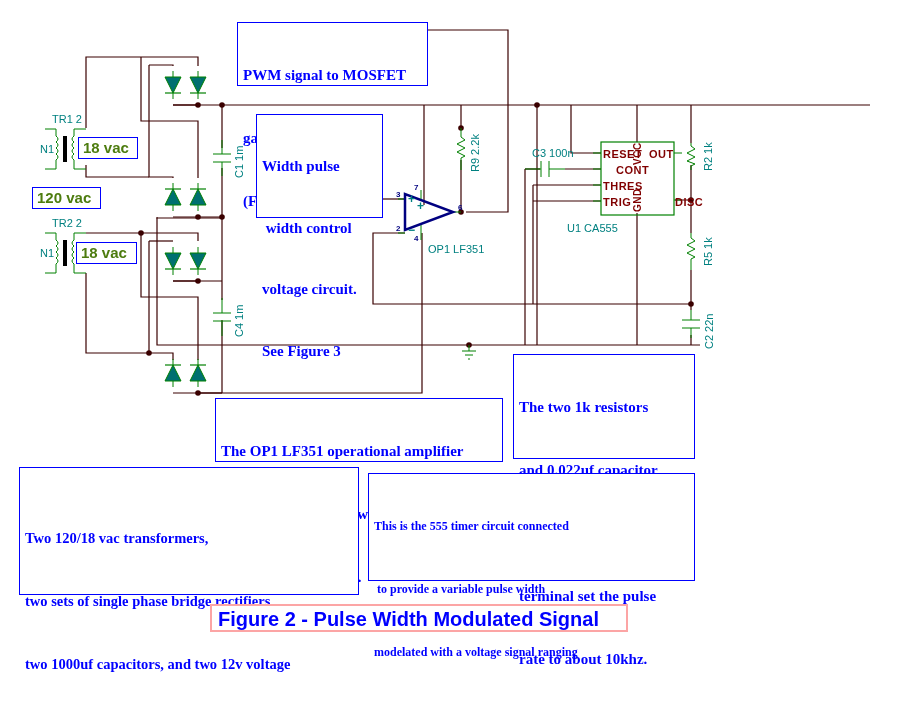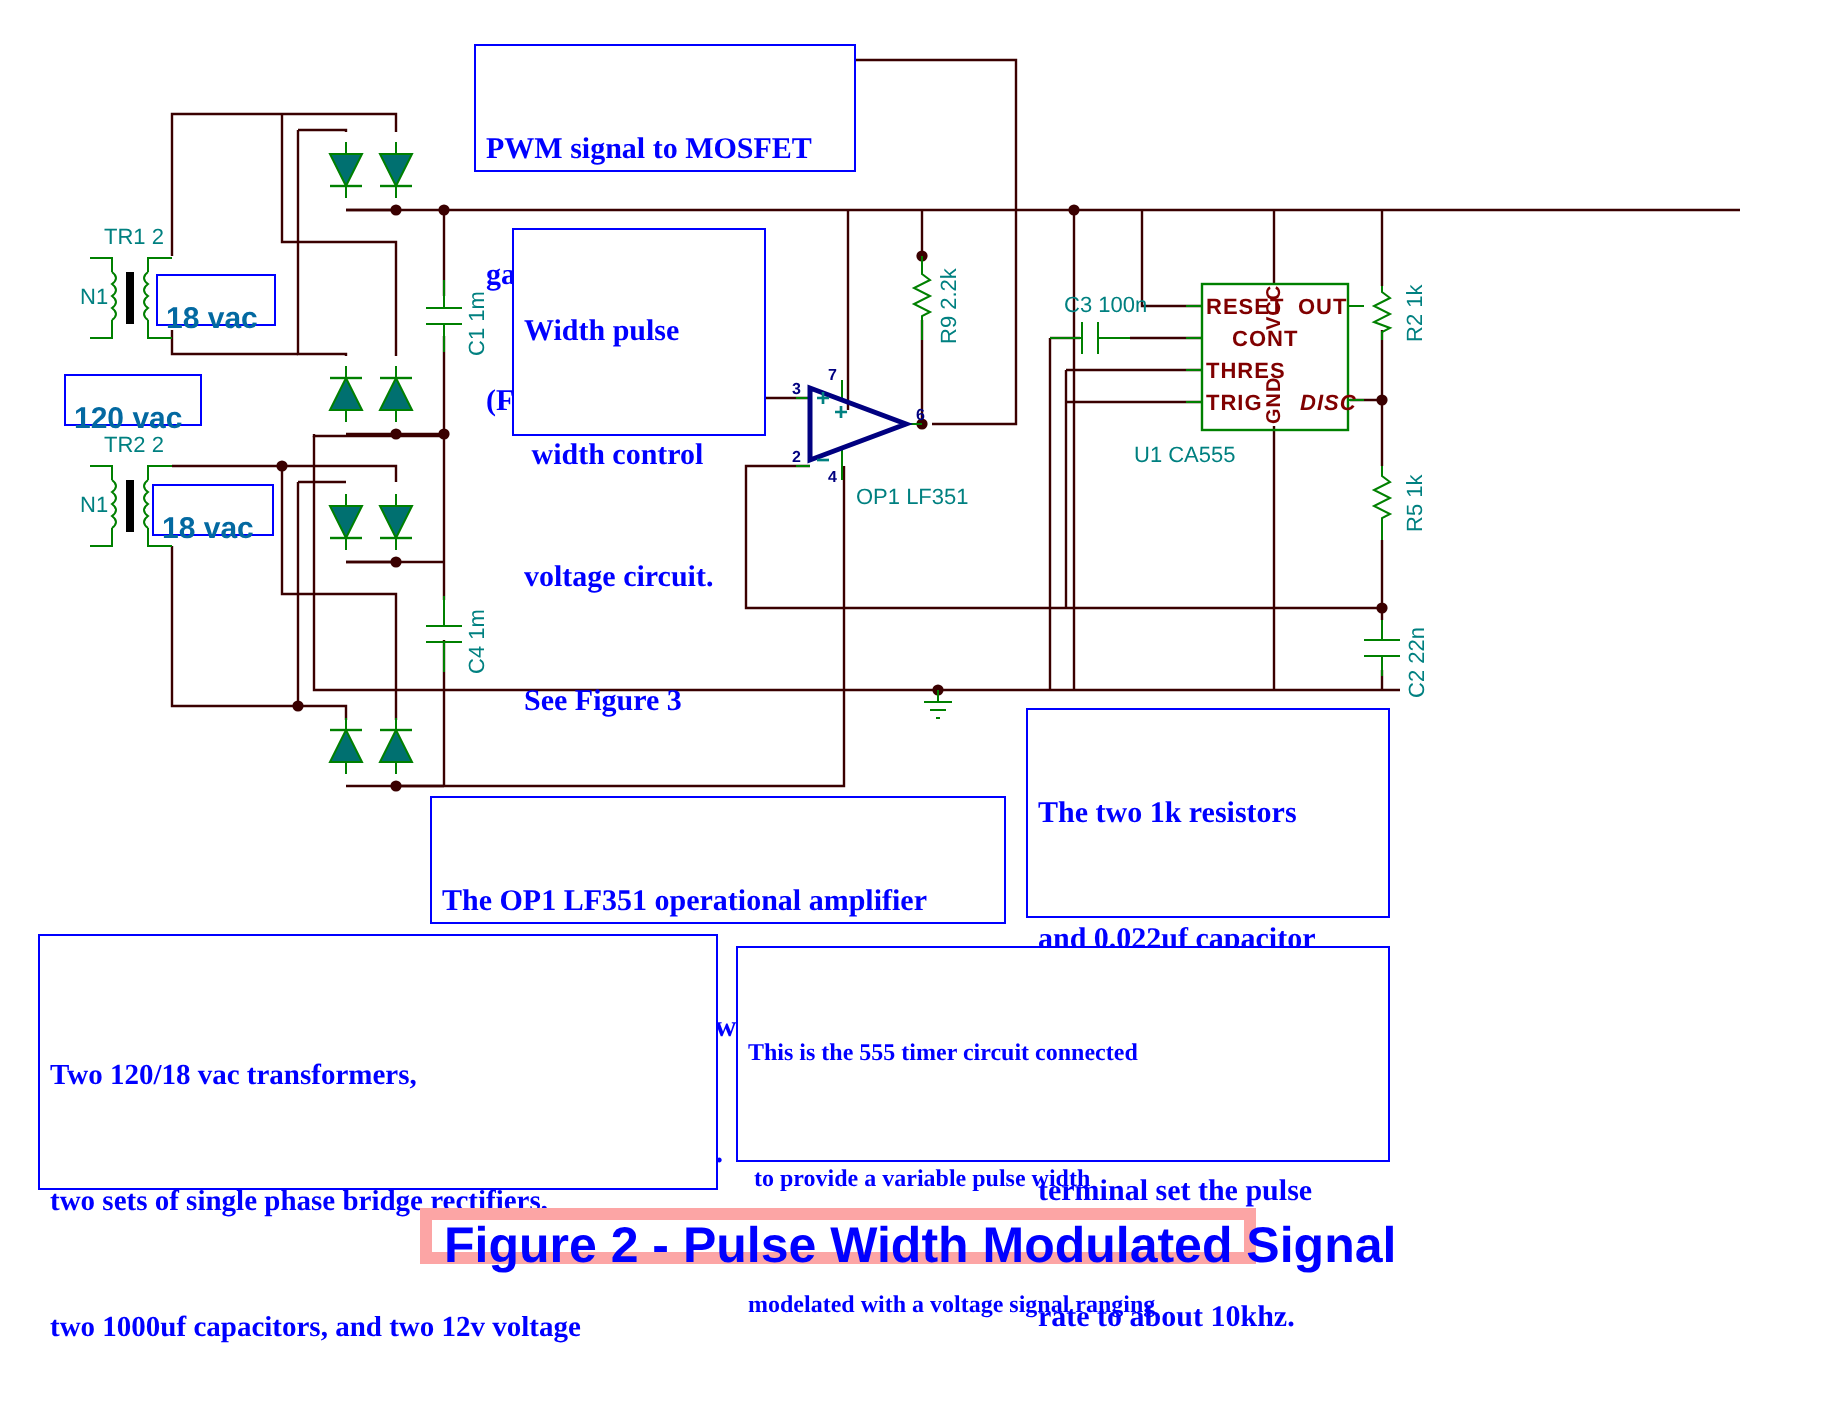--- a/index.html
+++ b/index.html
@@ -10,24 +10,24 @@
     border: 1px solid #0000ff; background: #ffffff;
     color: #0000ff; font-weight: bold; font-size: 15px; line-height: 21px;
     padding: 0 5px; white-space: pre; font-family: Liberation Serif, serif;
   }
   .note .line { display: block; }
   .lbl { position: absolute; color: #008080; font-size: 11px; font-family: "Liberation Sans", sans-serif; white-space: nowrap; line-height: 12px; }
   .lbl-v { transform: rotate(-90deg); transform-origin: left top; }
   .pin { position: absolute; color: #800000; font-size: 11px; font-weight: bold; font-family: "Liberation Sans", sans-serif; letter-spacing: 0.5px; line-height: 12px; }
   .pin-v { transform: rotate(-90deg); transform-origin: left top; }
   .pinnum { position: absolute; color: #000080; font-size: 8px; font-weight: bold; font-family: "Liberation Sans", sans-serif; line-height: 9px; }
-  .vac { position: absolute; box-sizing: border-box; border: 1px solid #0000ff; background: #fff; color: #0369a1; font-weight: bold; font-size: 15px; line-height: 19px; padding: 12px 4px; }
+  .vac { position: absolute; box-sizing: border-box; border: 1px solid #0000ff; background: #fff; color: #4d7c0f; font-weight: bold; font-size: 15px; line-height: 19px; padding: 0 4px; }
   .title {
-    position: absolute; box-sizing: border-box; border: 6px solid #fca5a5; background: #fff;
-    color: #0000ff; font-weight: bold; font-size: 25px; line-height: 26px; padding: 0 6px; white-space: nowrap;
+    position: absolute; box-sizing: border-box; border: 2px solid #fca5a5; background: #fff;
+    color: #0000ff; font-weight: bold; font-size: 20px; line-height: 26px; padding: 0 6px; white-space: nowrap;
   }
 </style>
 </head>
 <body>
 
 <svg id="schematic" viewBox="0 0 920 702" xmlns="http://www.w3.org/2000/svg">
   <defs>
     <g id="diode-down">
       <line x1="0" y1="-14" x2="0" y2="-8" stroke="#008000" stroke-width="1"></line>
       <polygon points="-8,-8 8,-8 0,8" fill="#007070" stroke="#008000" stroke-width="1"></polygon>
@@ -230,21 +230,21 @@
 <span class="pinnum" style="left:414px;top:234px;">4</span>
 <span class="lbl" style="left:408px;top:193px;font-size:12px;font-weight:bold;">+</span>
 <span class="lbl" style="left:417px;top:200px;font-size:12px;font-weight:bold;">+</span>
 <span class="lbl" style="left:408px;top:224px;font-size:12px;font-weight:bold;">−</span>
 
 <span class="pin" style="left:603px;top:148px;">RESET</span>
 <span class="pin" style="left:603px;top:164px;margin-left:13px;">CONT</span>
 <span class="pin" style="left:603px;top:180px;">THRES</span>
 <span class="pin" style="left:603px;top:196px;">TRIG</span>
 <span class="pin" style="left:649px;top:148px;">OUT</span>
-<span class="pin" style="left:650px;top:196px;font-style:italic;">DISC</span>
+<span class="pin" style="left:675px;top:196px;">DISC</span>
 <span class="pin pin-v" style="left:632px;top:165px;font-size:10px;">VCC</span>
 <span class="pin pin-v" style="left:632px;top:212px;font-size:10px;">GND</span>
 
 <div class="note" style="left:237px;top:22px;width:191px;height:64px;">
   <span class="line">PWM signal to MOSFET</span>
   <span class="line">gate in power circuit</span>
   <span class="line">(Figure 1)</span>
 </div>
 
 <div class="note" style="left:256px;top:114px;width:127px;height:104px;line-height:20.5px;">

